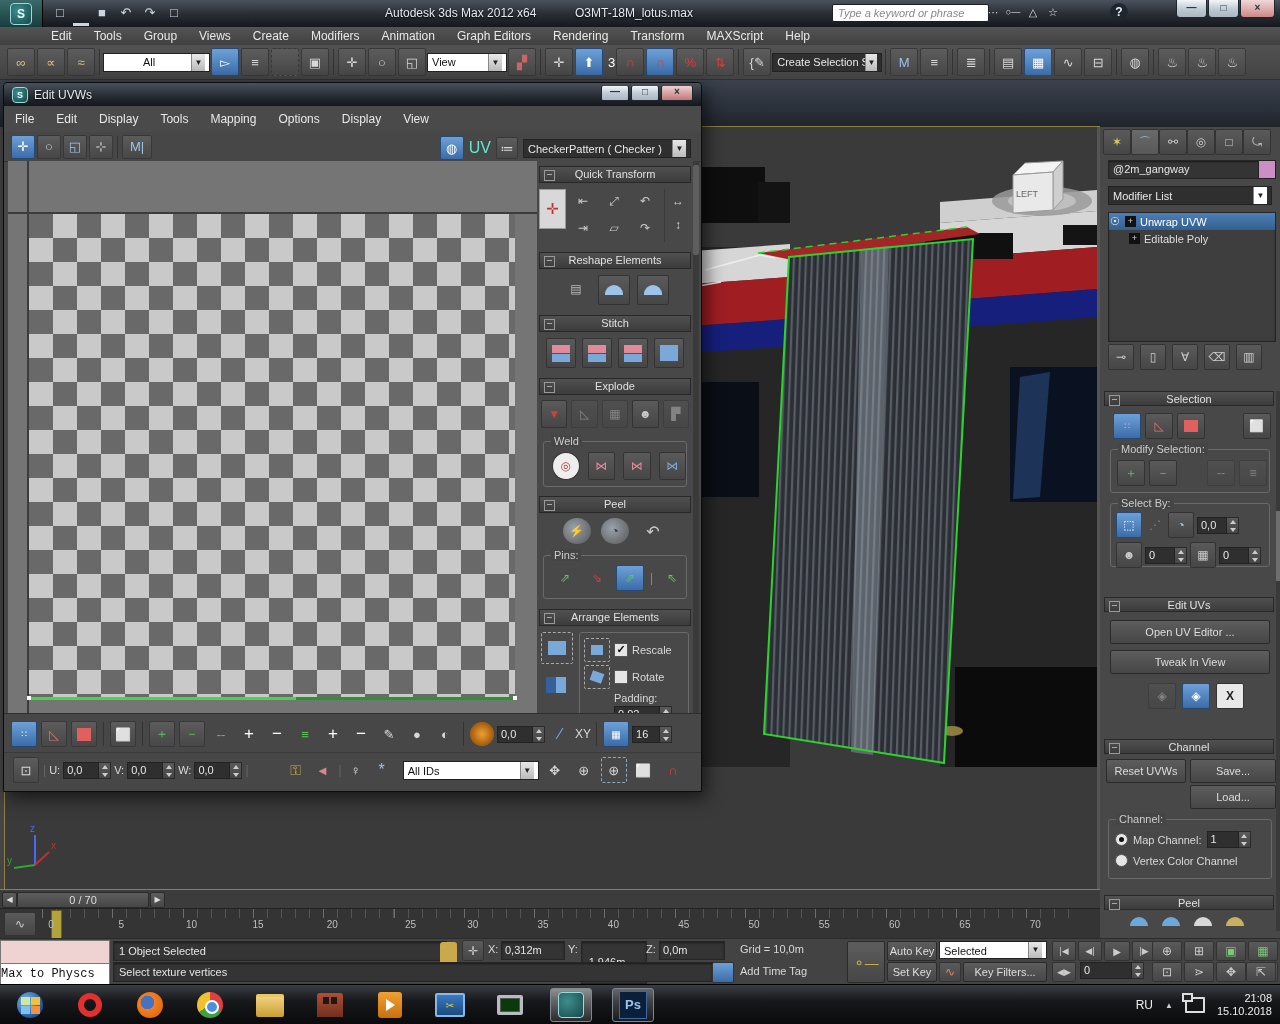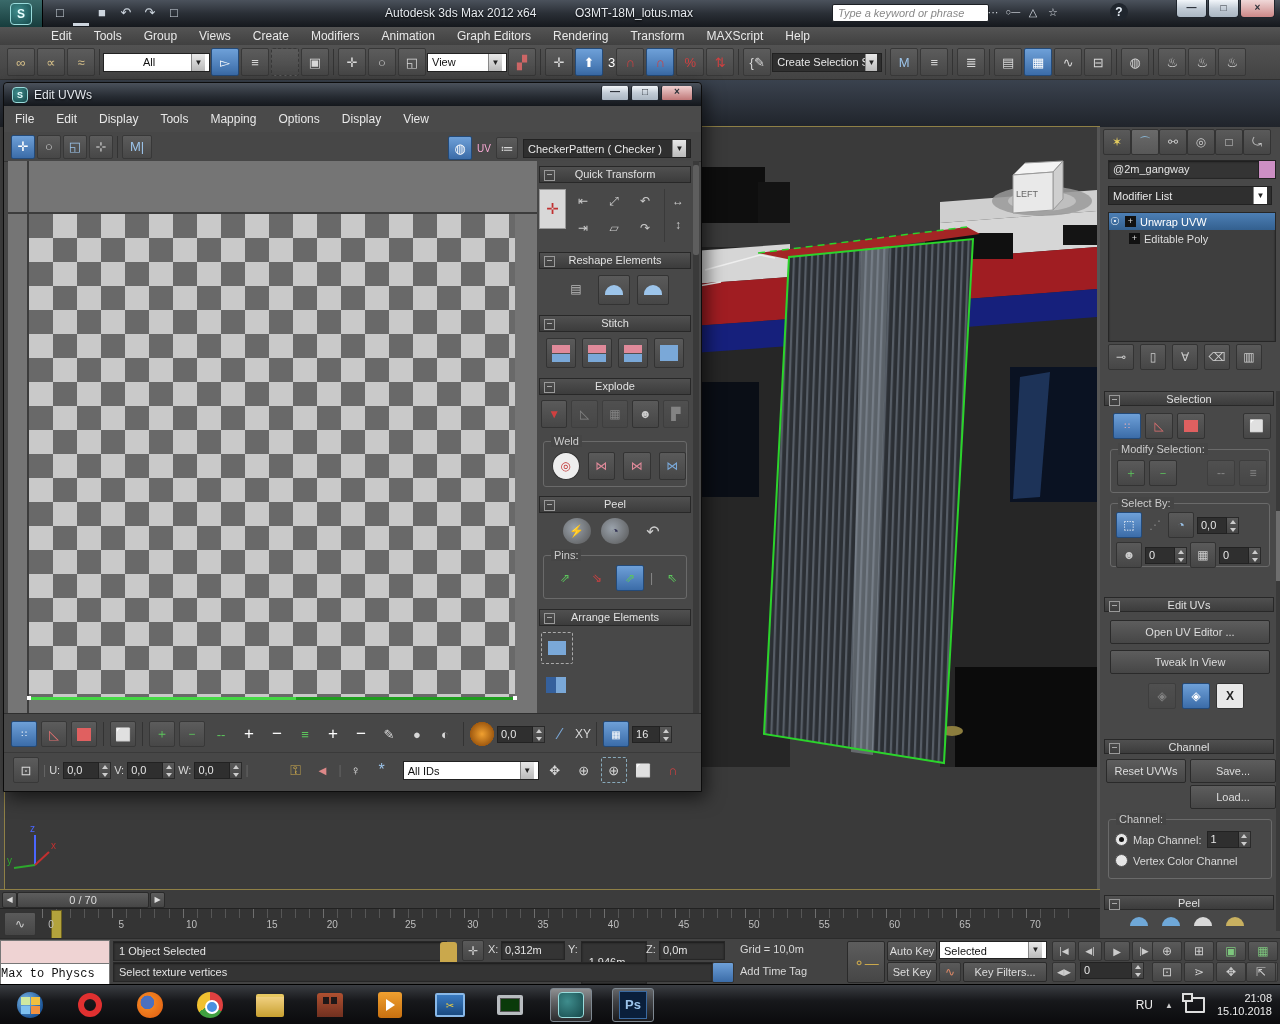--- a/index.html
+++ b/index.html
@@ -419,21 +419,21 @@
     <div class="abs btn3d g-play" style="left:150px;top:2px;width:13px;height:14px;line-height:13px;font-size:8px;"></div>
   </div>
   <div class="abs" style="left:0;top:908px;width:1100px;height:30px;background:#343434;border-top:1px solid #222;">
     <div class="abs mini-ic" style="left:4px;top:3px;width:30px;height:22px;">∿</div>
     <div class="abs ruler-ticks" style="left:42px;top:0;width:1040px;height:9px;"></div>
     <div class="abs" style="left:51px;top:1px;width:9px;height:27px;background:#b3a33c;border:1px solid #6b5f1e;"></div>
     <div class="abs" style="left:42px;top:0;width:1040px;height:30px;">
         <span class="tick" style="left: 9px;">0</span>
         <span class="tick" style="left: 79.3px;">5</span>
         <span class="tick" style="left: 149.6px;">10</span>
-        <span class="tick" style="left: 230px;">15</span>
+        <span class="tick" style="left: 216px;">15</span>
         <span class="tick" style="left: 290.2px;">20</span>
         <span class="tick" style="left: 360.5px; margin-left: 8px;">25</span>
         <span class="tick" style="left: 430.8px;">30</span>
         <span class="tick" style="left: 501.1px;">35</span>
         <span class="tick" style="left: 571.4px;">40</span>
         <span class="tick" style="left: 641.7px;">45</span>
         <span class="tick" style="left: 712px;">50</span>
         <span class="tick" style="left: 782.3px;">55</span>
         <span class="tick" style="left: 852.6px;">60</span>
         <span class="tick" style="left: 922.9px;">65</span>
@@ -531,21 +531,21 @@
       <div style="display:flex;align-items:center;height:100%;padding-left:6px;">
         <div class="ticon on" style="width:22px;height:22px;">✛</div>
         <div class="ticon" style="width:22px;height:22px;">○</div>
         <div class="ticon" style="width:22px;height:22px;color:#9cc4ea;">◱</div>
         <div class="ticon" style="width:22px;height:22px;">⊹</div>
         <div class="tsep" style="height:22px;"></div>
         <div class="ticon" style="width:28px;height:22px;color:#9cc4ea;">M|</div>
       </div>
       <div style="position:absolute;right:10px;top:3px;display:flex;align-items:center;gap:4px;">
         <div class="ticon on" style="width:22px;height:22px;" class2="g-circ">◍</div>
-        <span class="lbl" style="font-size:10px;color:#f9a8d4;">UV</span>
+        <span class="lbl" style="font-size:16px;color:#5eead4;">UV</span>
         <div class="ticon" style="width:20px;height:20px;" class2="g-eq">≔</div>
         <div class="dd dark" style="width:168px;height:19px;line-height:19px;box-sizing:border-box;">
           <span style="white-space:nowrap;overflow:hidden;">CheckerPattern  ( Checker )</span>
             <span class="arr" style="line-height:17px;">▼</span>
         </div>
       </div>
     </div>
 
     <div class="abs" style="left:4px;top:78px;width:529px;height:552px;background:#757575;overflow:hidden;">
       <div class="abs" style="left:19px;top:0;width:2px;height:552px;background:#3c3c3c;"></div>
@@ -655,20 +655,46 @@
         <div class="rollminus">–</div><span>Arrange Elements</span>
       </div>
       <div style="display:flex;padding:6px 2px 0 4px;">
         <div style="display:flex;flex-direction:column;gap:6px;">
           <div class="mini-ic" style="width:30px;height:30px;border:1px dashed #aaa;background:none;">
               <span style="width:18px;height:14px;background:#7aa8d8;display:block;"></span>
             </div>
           <div class="mini-ic" style="width:30px;height:30px;border:none;background:none;">
               <span style="width:20px;height:16px;background:linear-gradient(90deg,#35609c 50%,#7aa8d8 50%);display:block;"></span>
             </div>
+        </div>
+        <div class="groupbox" style="position:relative;margin-left:6px;width:108px;height:86px;">
+          <div style="display:flex;align-items:center;gap:4px;margin:5px 0 0 4px;">
+            <div class="mini-ic" style="width:24px;height:22px;border:1px dashed #aaa;background:none;">
+                <span style="width:12px;height:10px;background:#7aa8d8;display:block;"></span>
+              </div>
+            <div class="cb g-check"></div>
+            <span class="lbl">Rescale</span>
+          </div>
+          <div style="display:flex;align-items:center;gap:4px;margin:3px 0 0 4px;">
+            <div class="mini-ic" style="width:24px;height:22px;border:1px dashed #aaa;background:none;">
+                <span style="width:12px;height:10px;background:#7aa8d8;display:block;transform:rotate(20deg);"></span>
+              </div>
+            <div class="cb"></div>
+            <span class="lbl">Rotate</span>
+          </div>
+          <div style="margin:2px 0 0 34px;">
+            <span class="lbl">Padding:</span>
+            <div class="spinner" style="width:58px;margin-top:1px;">
+              <span class="spinfield">0,02</span>
+              <span class="spinbtns">
+                  <i class="sp-up"></i>
+                  <i class="sp-dn"></i>
+                </span>
+            </div>
+          </div>
         </div>
       </div>
     </div>
 
     <div class="abs" style="left:689px;top:78px;width:6px;height:552px;background:#3a3a3a;">
       <div style="position:absolute;top:4px;width:6px;height:90px;background:#5e5e5e;border-radius:2px;"></div>
     </div>
 
     <div class="abs" style="left:0;top:630px;width:697px;height:78px;background:#474747;border-top:1px solid #2f2f2f;box-sizing:border-box;">
 

